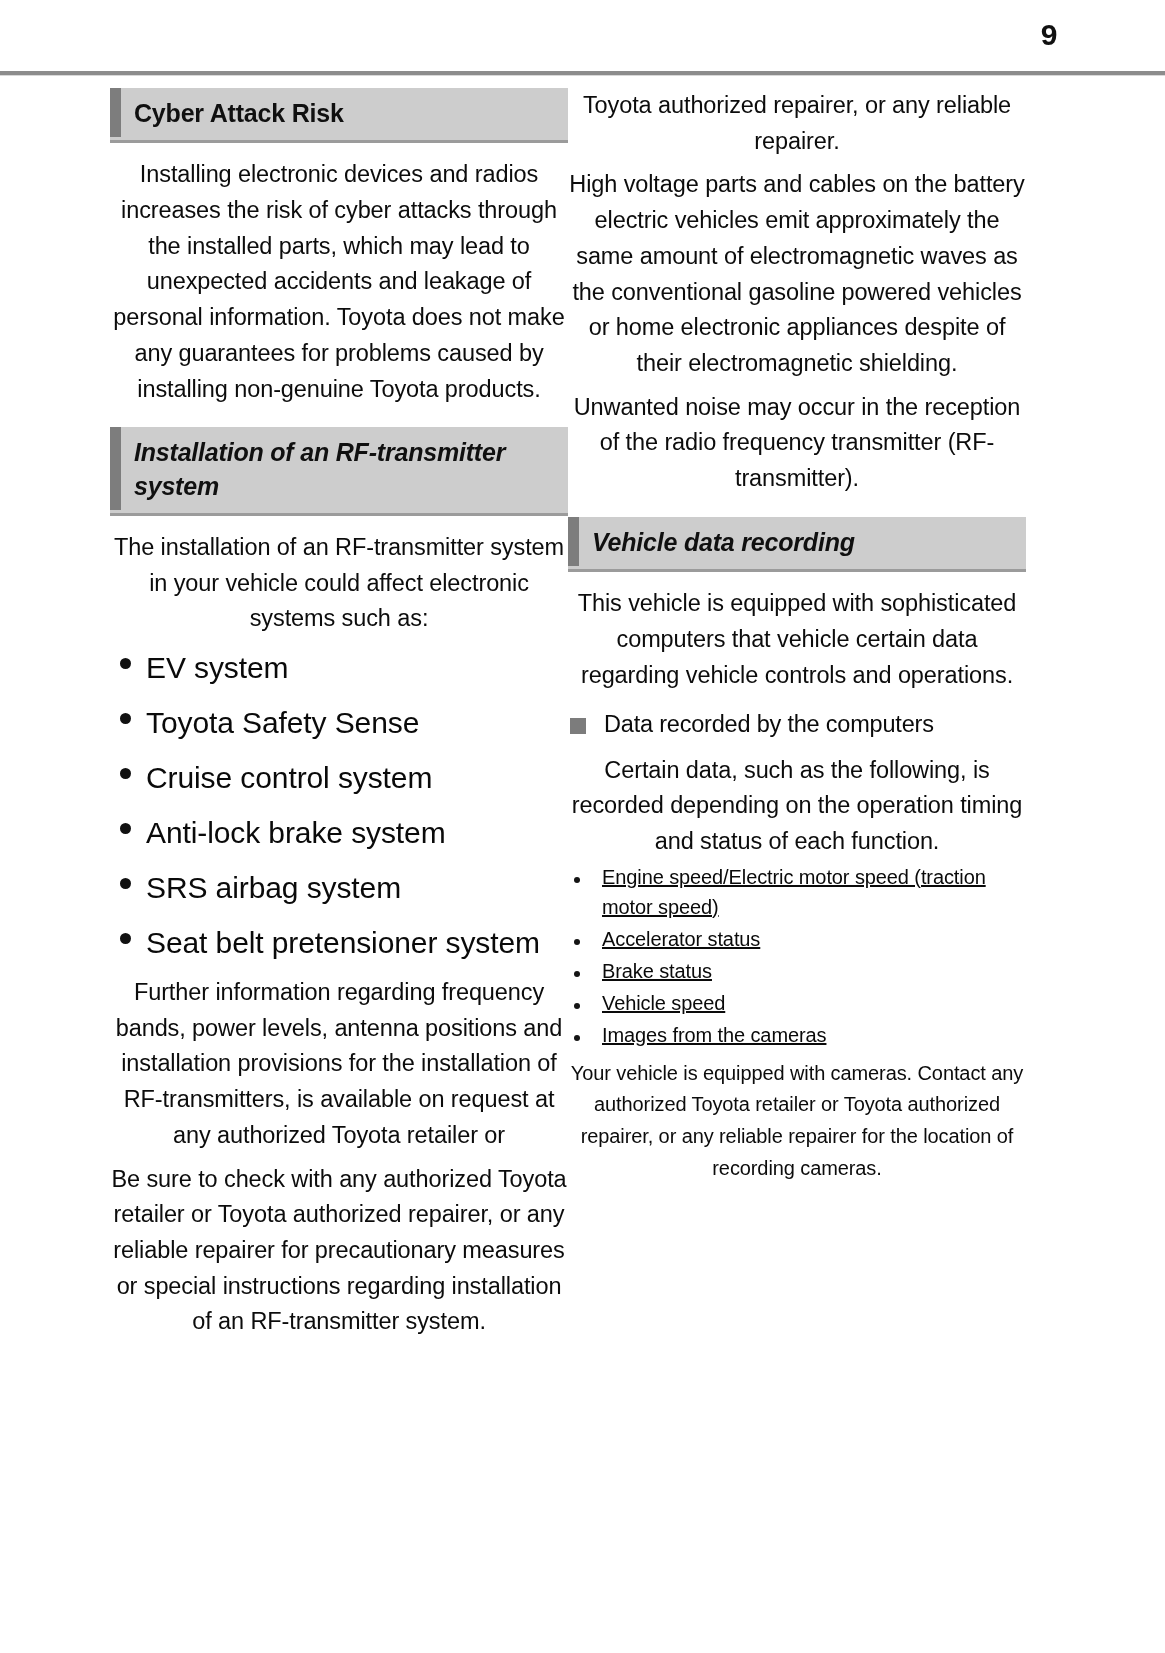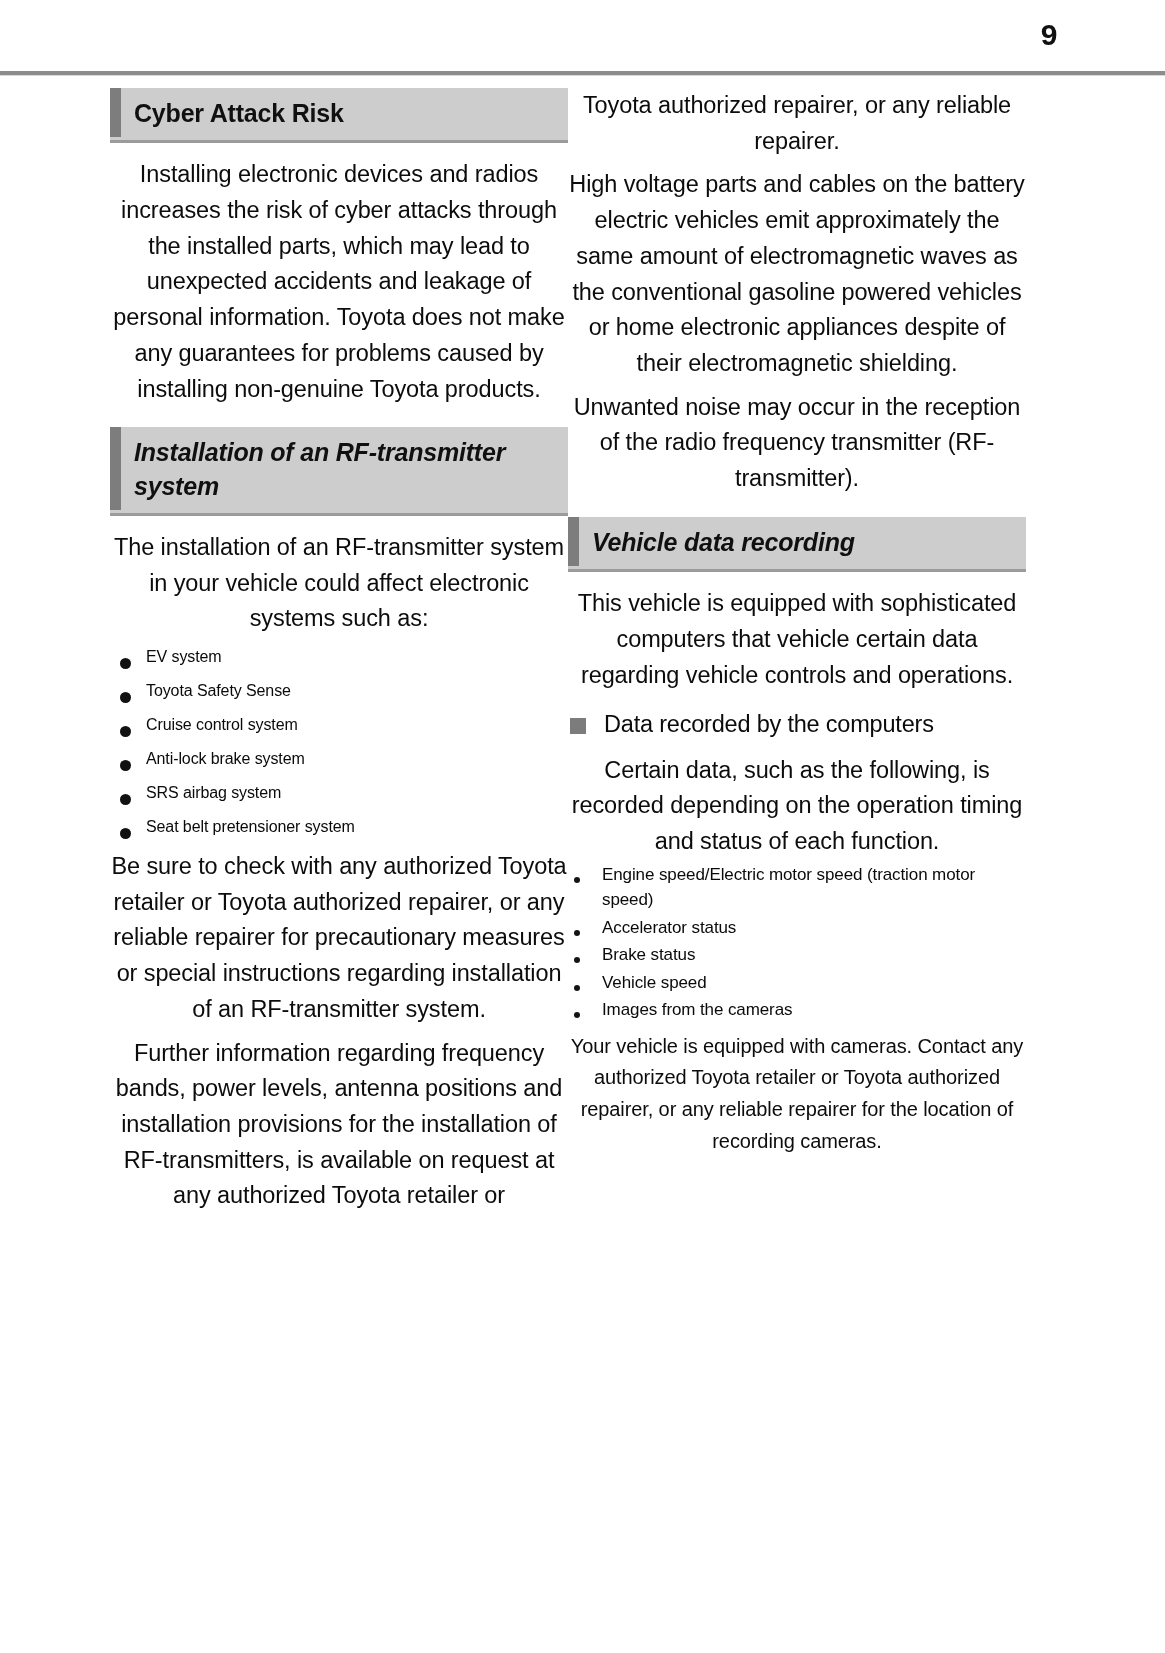--- a/index.html
+++ b/index.html
@@ -110,21 +110,21 @@
 
   
   ul.round-list {
     list-style: none;
     margin: 6px 0 8px 0;
     padding: 0;
   }
   ul.round-list > li {
     position: relative;
     padding-left: 36px;
-    font-size: 16px;
+    font-size: 30px;
     line-height: 1.5;
     margin-bottom: 10px;
     letter-spacing: -0.1px;
   }
   ul.round-list > li .bullet-dot {
     position: absolute;
     left: 10px;
     top: 13px;
     width: 11px;
     height: 11px;
@@ -134,24 +134,25 @@
 
   
   ul.dot-list {
     list-style: none;
     margin: 2px 0 8px 0;
     padding: 0;
   }
   ul.dot-list > li {
     position: relative;
     padding-left: 34px;
-    font-size: 17px;
+    font-size: 20px;
     line-height: 1.5;
     margin-bottom: 2px;
     letter-spacing: -0.1px;
+    text-decoration: underline;
   }
   ul.dot-list > li .bullet-smalldot {
     position: absolute;
     left: 6px;
     top: 15px;
     width: 6px;
     height: 6px;
     border-radius: 50%;
     background: #141414;
   }
@@ -225,22 +226,22 @@
         <li>
           <span class="bullet-dot"></span>
           <span>SRS airbag system</span>
         </li>
         <li>
           <span class="bullet-dot"></span>
           <span>Seat belt pretensioner system</span>
         </li>
       </ul>
 
+      <p class="body">Further information regarding frequency bands, power levels, antenna positions and installation provisions for the installation of RF-transmitters, is available on request at any authorized Toyota retailer or</p>
       <p class="body">Be sure to check with any authorized Toyota retailer or Toyota authorized repairer, or any reliable repairer for precautionary measures or special instructions regarding installation of an RF-transmitter system.</p>
-      <p class="body">Further information regarding frequency bands, power levels, antenna positions and installation provisions for the installation of RF-transmitters, is available on request at any authorized Toyota retailer or</p>
 
     </div>
 
     <div class="col col-right">
 
       <p class="body">Toyota authorized repairer, or any reliable repairer.</p>
       <p class="body">High voltage parts and cables on the battery electric vehicles emit approximately the same amount of electromagnetic waves as the conventional gasoline powered vehicles or home electronic appliances despite of their electromagnetic shielding.</p>
       <p class="body">Unwanted noise may occur in the reception of the radio frequency transmitter (RF-transmitter).</p>
 
       <div class="section-head head-gap-top">

